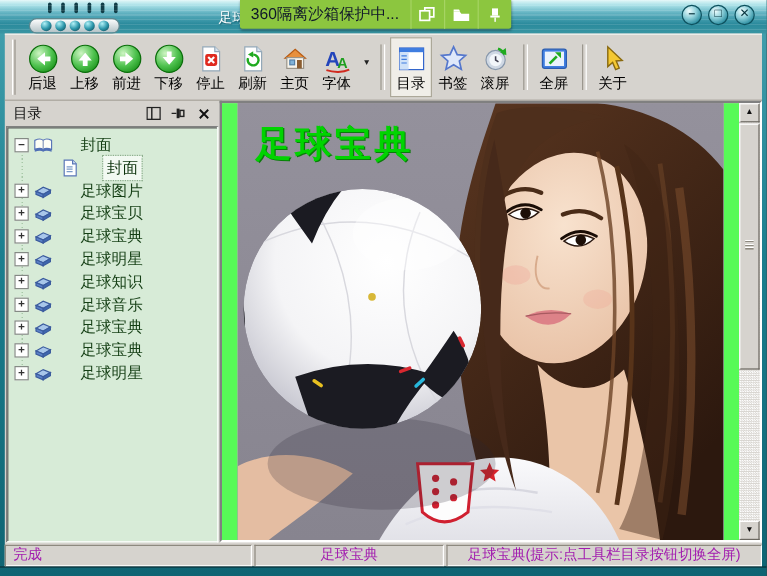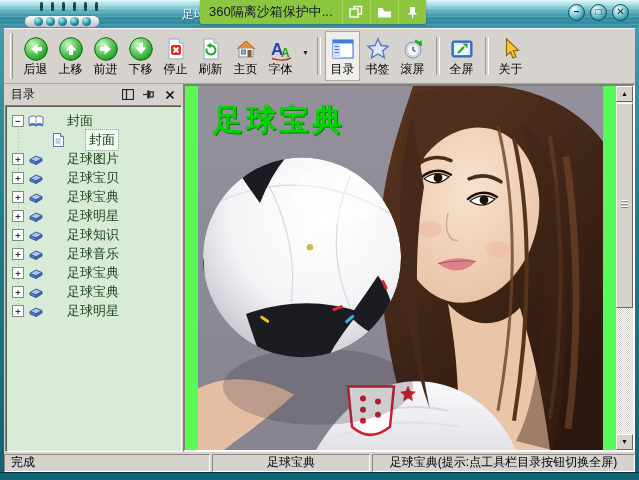--- a/index.html
+++ b/index.html
@@ -80,21 +80,21 @@
   .sbtn{position:absolute;left:0;width:17px;height:16px;background:#d6d3ce;
     border:1px solid;border-color:#fff #6a675f #6a675f #fff;font-size:7px;line-height:14px;text-align:center;color:#111;}
   .sbtn.up{top:0;} .sbtn.down{bottom:0;}
   .thumb{position:absolute;left:0;top:17px;width:17px;height:205px;background:#d6d3ce;
     border:1px solid;border-color:#fff #6a675f #6a675f #fff;}
   .thumb::after{content:"";position:absolute;left:4px;right:4px;top:96px;height:8px;
     background:repeating-linear-gradient(180deg,#fff 0 1px,#8d897f 1px 2px,transparent 2px 3px);}
   
   .statusbar{position:absolute;left:0;right:0;bottom:0;height:20px;display:flex;gap:2px;padding-top:2px;}
   .spanel{border:1px solid;border-color:#8d897f #fff #fff #8d897f;background:#d6d3ce;
-    font-size:12px;line-height:15px;color:#000000;padding:0 6px;white-space:nowrap;overflow:hidden;}
+    font-size:12px;line-height:15px;color:#a21caf;padding:0 6px;white-space:nowrap;overflow:hidden;}
   .sp1{width:206px;} .sp2{width:158px;text-align:center;} .sp3{flex:1;text-align:center;}
   .frame-bottom-line{position:absolute;left:0;right:0;top:472px;height:1px;background:#072e36;}
 </style>
 </head>
 <body>
 
 <div class="window">
 
   <div class="titlebar">
     <div class="deco-ticks">

